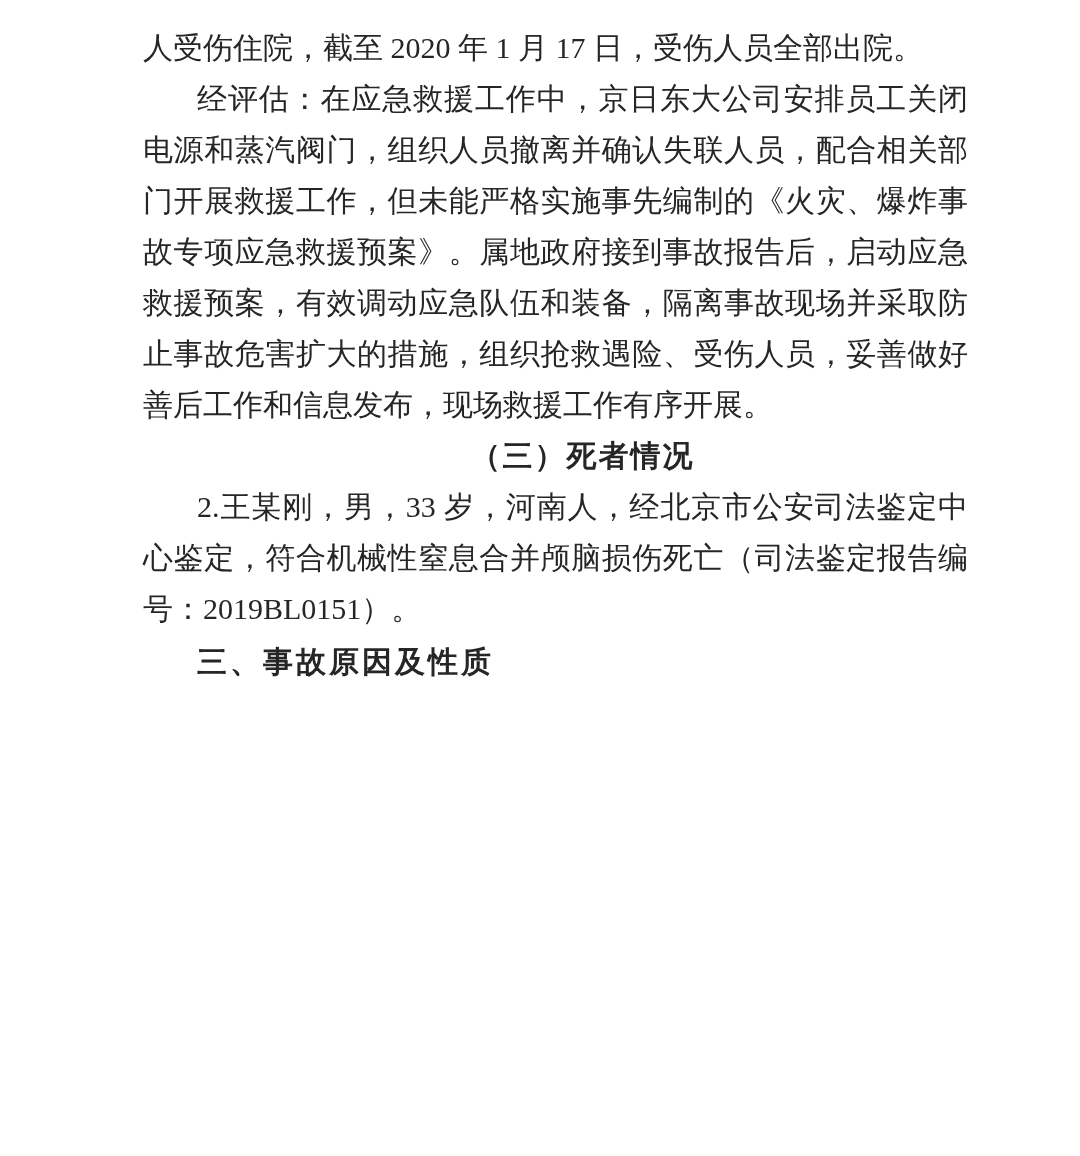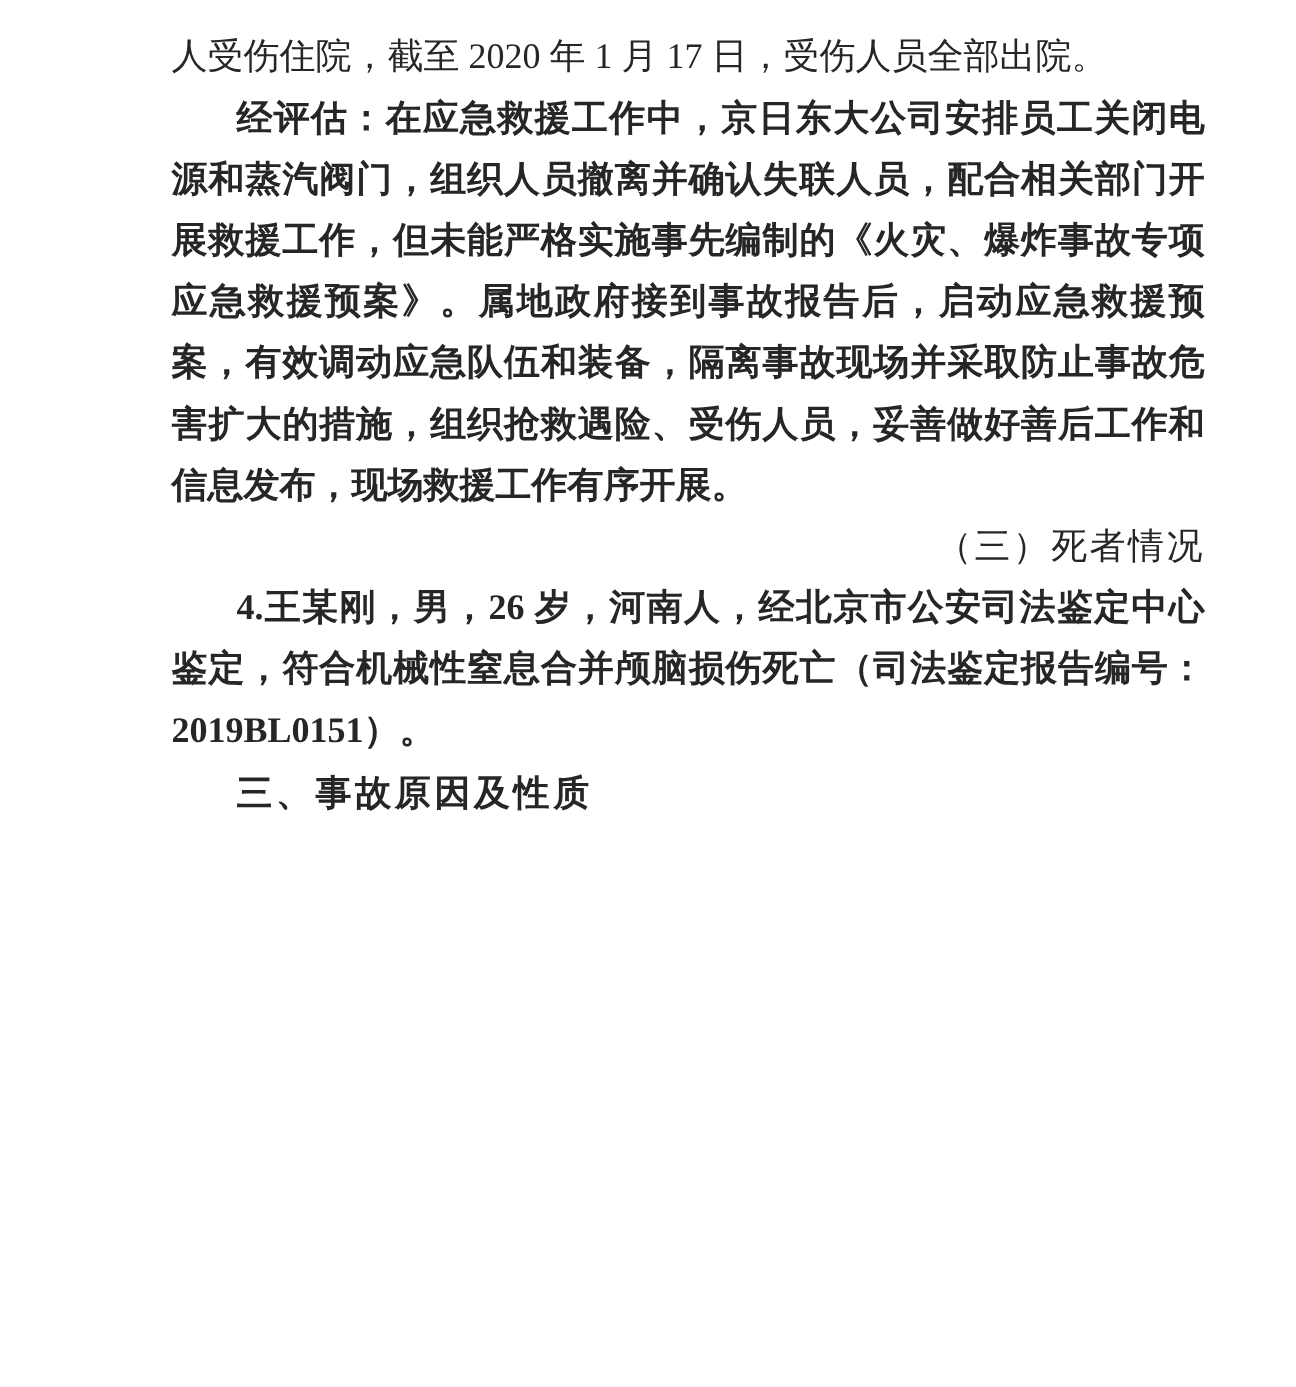--- a/index.html
+++ b/index.html
@@ -6,53 +6,52 @@
     margin: 0;
     padding: 0;
     background: #ffffff;
   }
   .page {
     position: relative;
     width: 1080px;
     height: 1156px;
     box-sizing: border-box;
     background: #ffffff;
-    padding: 22px 76px 0 143px;
+    padding: 22px 112px 0 143px;
     overflow: hidden;
     color: #262626;
     font-family: "Liberation Serif", "DejaVu Serif", serif;
     font-size: 30px;
     line-height: 51px;
   }
   .doc-body p {
     margin: 0;
     text-align: justify;
     text-justify: inter-character;
   }
   .doc-body p.indent {
     text-indent: 54px;
-    font-weight: bold;
   }
   .doc-body p.subheading {
-    font-weight: normal;
+    font-weight: bold;
     letter-spacing: 2px;
-    text-align: right;
+    text-align: center;
   }
   .doc-body p.section-heading {
     font-weight: bold;
     font-family: "Liberation Sans", "DejaVu Sans", sans-serif;
     letter-spacing: 3px;
     text-align: left;
     margin-top: 2px;
   }
 </style>
 </head>
 <body>
 
 <div class="page">
   <div class="doc-body">
       <p class="body">人受伤住院，截至 2020 年 1 月 17 日，受伤人员全部出院。</p>
       <p class="body indent">经评估：在应急救援工作中，京日东大公司安排员工关闭电源和蒸汽阀门，组织人员撤离并确认失联人员，配合相关部门开展救援工作，但未能严格实施事先编制的《火灾、爆炸事故专项应急救援预案》。属地政府接到事故报告后，启动应急救援预案，有效调动应急队伍和装备，隔离事故现场并采取防止事故危害扩大的措施，组织抢救遇险、受伤人员，妥善做好善后工作和信息发布，现场救援工作有序开展。</p>
       <p class="subheading indent">（三）死者情况</p>
-      <p class="body indent">4.王某刚，男，26 岁，河南人，经北京市公安司法鉴定中心鉴定，符合机械性窒息合并颅脑损伤死亡（司法鉴定报告编号：2019BL0151）。</p>
+      <p class="body indent">2.王某刚，男，33 岁，河南人，经北京市公安司法鉴定中心鉴定，符合机械性窒息合并颅脑损伤死亡（司法鉴定报告编号：2019BL0151）。</p>
       <p class="section-heading indent">三、事故原因及性质</p>
     </div>
 </div>
 
 </body></html>

